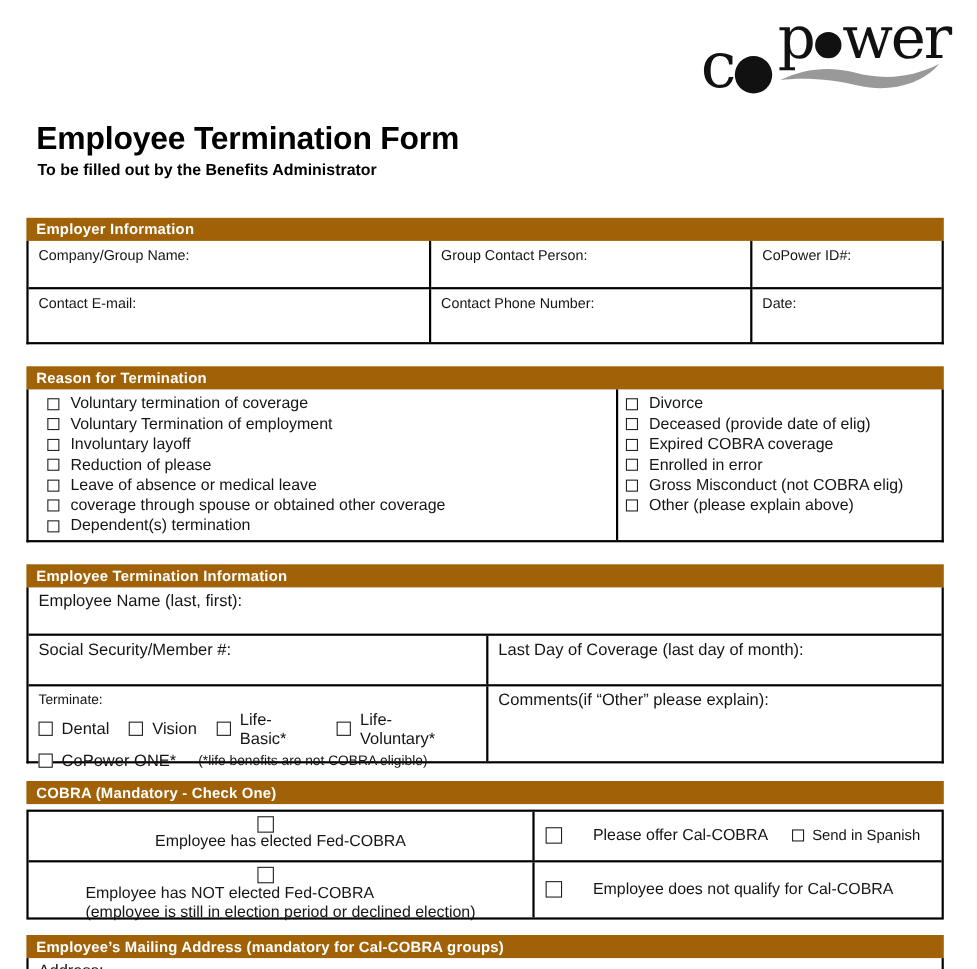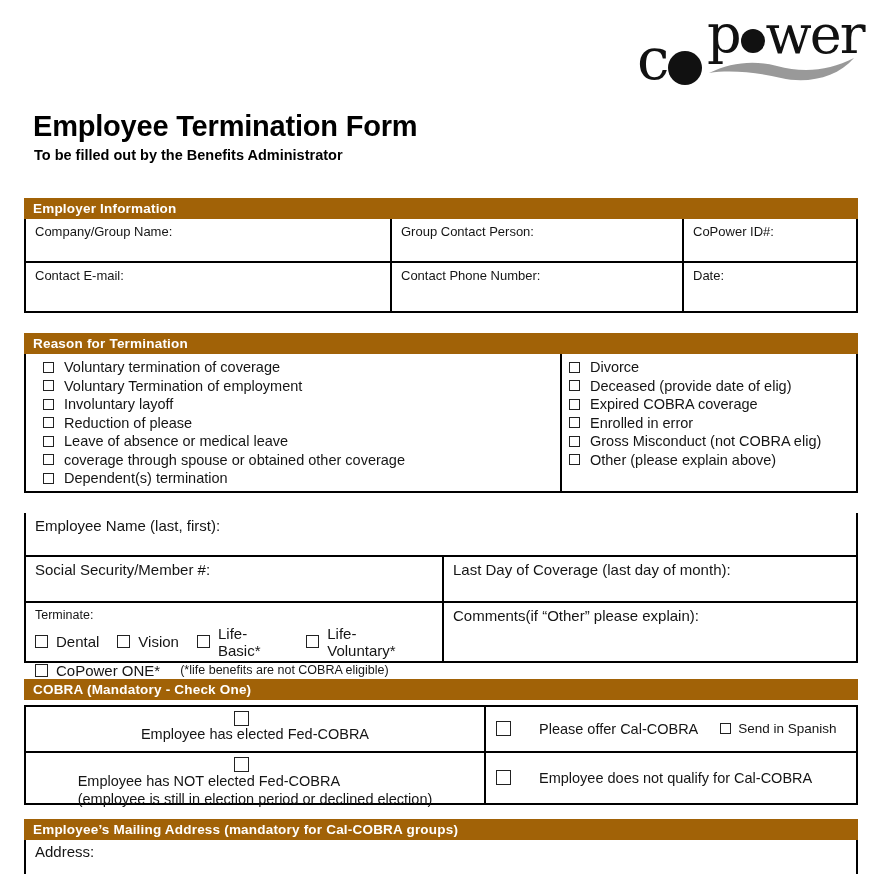--- a/index.html
+++ b/index.html
@@ -76,21 +76,21 @@
 
   
   .sec-employee { margin-top:20px; }
   .empl-table { border:2px solid #000; border-top:none; }
   .empl-row1 { height:44px; padding:4px 9px; font-size:15px; border-bottom:2px solid #000; }
   .empl-row { display:grid; grid-template-columns:418px 412px; }
   .empl-row.mid { border-bottom:2px solid #000; }
   .empl-cell { padding:4px 9px; font-size:15px; }
   .empl-cell.left { border-right:2px solid #000; }
   .empl-row.mid .empl-cell { height:44px; }
-  .empl-row.bot .empl-cell { height:58px; }
+  .empl-row.bot .empl-cell { height:68px; }
   .terminate-title { font-size:12.5px; margin-top:1px; }
   .t-row { display:flex; align-items:center; gap:8px; margin-top:3px; font-size:15px; }
   .t-group { display:flex; align-items:center; gap:8px; margin-right:10px; }
   .t-note { font-size:12.5px; margin-left:2px; white-space:nowrap; }
 
   
   .sec-cobra { margin-top:16px; }
   .cobra-spacer { height:5px; }
   .cobra-table { border:2px solid #000; }
   .cobra-row { display:grid; grid-template-columns:460px 370px; }
@@ -195,20 +195,21 @@
           </div>
         <div class="opt">
             <span class="cb"></span>
             <span>Other (please explain above)</span>
           </div>
       </div>
     </div>
   </div>
 
   <div class="sec-employee">
+    <div class="bar">Employee Termination Information</div>
     <div class="empl-table">
       <div class="empl-row1"><span class="lbl">Employee Name (last, first):</span></div>
       <div class="empl-row mid">
         <div class="empl-cell left"><span class="lbl">Social Security/Member #:</span></div>
         <div class="empl-cell"><span class="lbl">Last Day of Coverage (last day of month):</span></div>
       </div>
       <div class="empl-row bot">
         <div class="empl-cell left">
           <div class="terminate-title">Terminate:</div>
           <div class="t-row">

